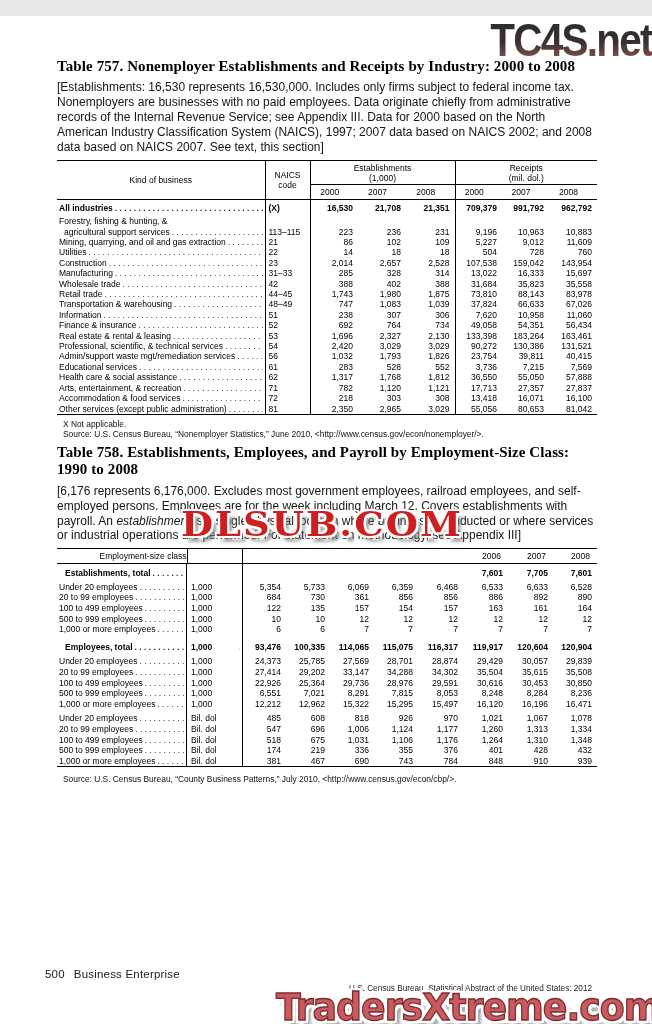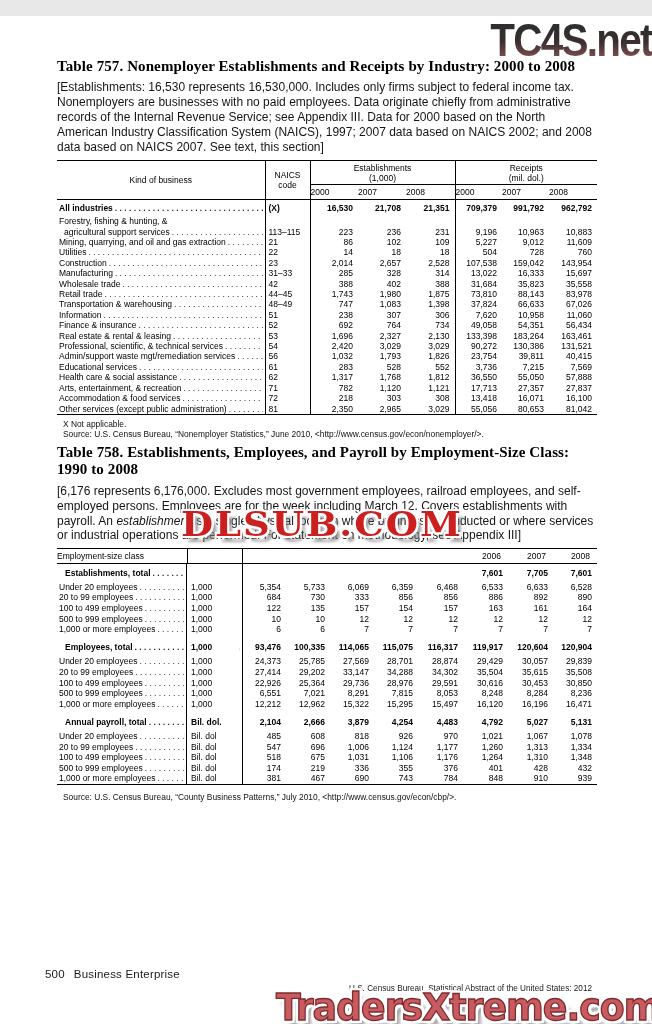--- a/index.html
+++ b/index.html
@@ -60,34 +60,34 @@
 
   table { border-collapse:collapse; width:540px; table-layout:fixed; font-size:8.5px; color:#000; }
   th { font-weight:normal; font-size:8.5px; }
 
   
   #t757 thead { border-top:1px solid #000; border-bottom:1.4px solid #000; }
   #t757 .h-kind { text-align:center; vertical-align:middle; }
   #t757 .h-naics { text-align:center; vertical-align:middle; border-left:1px solid #000; border-right:1px solid #000; }
   #t757 .grp { text-align:center; border-bottom:1px solid #000; padding:2px 0 1px; line-height:1.18; }
   #t757 .grp.rec { border-left:1px solid #000; }
-  #t757 .h-year { text-align:left; padding:2px 9px 2px 0; }
+  #t757 .h-year { text-align:center; padding:2px 9px 2px 0; }
   #t757 .h-year.sep { border-left:1px solid #000; }
   #t757 td { line-height:10.4px; vertical-align:bottom; }
   #t757 .c-lbl { display:flex; align-items:baseline; padding-left:2px; overflow:hidden; }
   #t757 .c-lbl.ind { padding-left:7px; }
   #t757 .c-naics { border-left:1px solid #000; border-right:1px solid #000; padding-left:3px; }
   #t757 .c-num { text-align:right; padding-right:5px; }
   #t757 .c-num.sep { border-left:1px solid #000; }
   #t757 tr.bold-row td { font-weight:bold; padding-top:3px; padding-bottom:3px; }
   #t757 { border-bottom:1.4px solid #000; }
 
   
   #t758 thead th { border-top:1px solid #000; border-bottom:1px solid #000; padding:2px 0; }
-  #t758 .h-lbl { text-align:left; }
+  #t758 .h-lbl { text-align:right; }
   #t758 .h-unit { }
   #t758 .h-year { text-align:right; padding-right:7px; }
   #t758 td { line-height:10.6px; vertical-align:bottom; }
   #t758 .c-lbl { display:flex; align-items:flex-end; padding-left:2px; overflow:hidden; border-right:1px solid #000; }
   #t758 tr.bold-row .c-lbl { padding-left:8px; }
   #t758 .c-unit { border-right:1px solid #000; }
   #t758 .c-unit .cu { display:flex; align-items:baseline; padding-left:4px; overflow:hidden;gap:25px; }
   #t758 .c-num { text-align:right; padding-right:5px; }
   #t758 tr.bold-row td { font-weight:bold; padding-top:3.5px; padding-bottom:3.5px; }
   #t758 tr.spacer td { height:4px; padding:0; }
@@ -274,21 +274,21 @@
             <td class="c-num">83,978</td>
           </tr>
           <tr>
             <td class="c-lbl">
               <span class="lt">Transportation &amp; warehousing</span>
               <span class="leader"></span>
             </td>
             <td class="c-naics">48–49</td>
             <td class="c-num">747</td>
             <td class="c-num">1,083</td>
-            <td class="c-num">1,398</td>
+            <td class="c-num">1,039</td>
             <td class="c-num sep">37,824</td>
             <td class="c-num">66,633</td>
             <td class="c-num">67,026</td>
           </tr>
           <tr>
             <td class="c-lbl">
               <span class="lt">Information</span>
               <span class="leader"></span>
             </td>
             <td class="c-naics">51</td>
@@ -496,21 +496,21 @@
               <span class="leader"></span>
             </td>
             <td class="c-unit">
               <div class="cu">
                 <span class="lt">1,000</span>
                 <span class="leader"></span>
               </div>
             </td>
             <td class="c-num">684</td>
             <td class="c-num">730</td>
-            <td class="c-num">333</td>
+            <td class="c-num">361</td>
             <td class="c-num">856</td>
             <td class="c-num">856</td>
             <td class="c-num">886</td>
             <td class="c-num">892</td>
             <td class="c-num">890</td>
           </tr>
           <tr>
             <td class="c-lbl">
               <span class="lt">100 to 499 employees</span>
               <span class="leader"></span>
@@ -693,40 +693,20 @@
             <td class="c-num">15,497</td>
             <td class="c-num">16,120</td>
             <td class="c-num">16,196</td>
             <td class="c-num">16,471</td>
           </tr>
           <tr class="spacer">
             <td class="c-lbl"></td>
             <td class="c-unit"></td>
             <td colspan="8"></td>
           </tr>
-          <tr class="bold-row">
-            <td class="c-lbl">
-              <span class="lt">Annual payroll, total</span>
-              <span class="leader"></span>
-            </td>
-            <td class="c-unit">
-              <div class="cu">
-                <span class="lt">Bil. dol.</span>
-                <span class="leader"></span>
-              </div>
-            </td>
-            <td class="c-num">2,104</td>
-            <td class="c-num">2,666</td>
-            <td class="c-num">3,879</td>
-            <td class="c-num">4,254</td>
-            <td class="c-num">4,483</td>
-            <td class="c-num">4,792</td>
-            <td class="c-num">5,027</td>
-            <td class="c-num">5,131</td>
-          </tr>
           <tr>
             <td class="c-lbl">
               <span class="lt">Under 20 employees</span>
               <span class="leader"></span>
             </td>
             <td class="c-unit">
               <div class="cu">
                 <span class="lt">Bil. dol</span>
                 <span class="leader"></span>
               </div>

